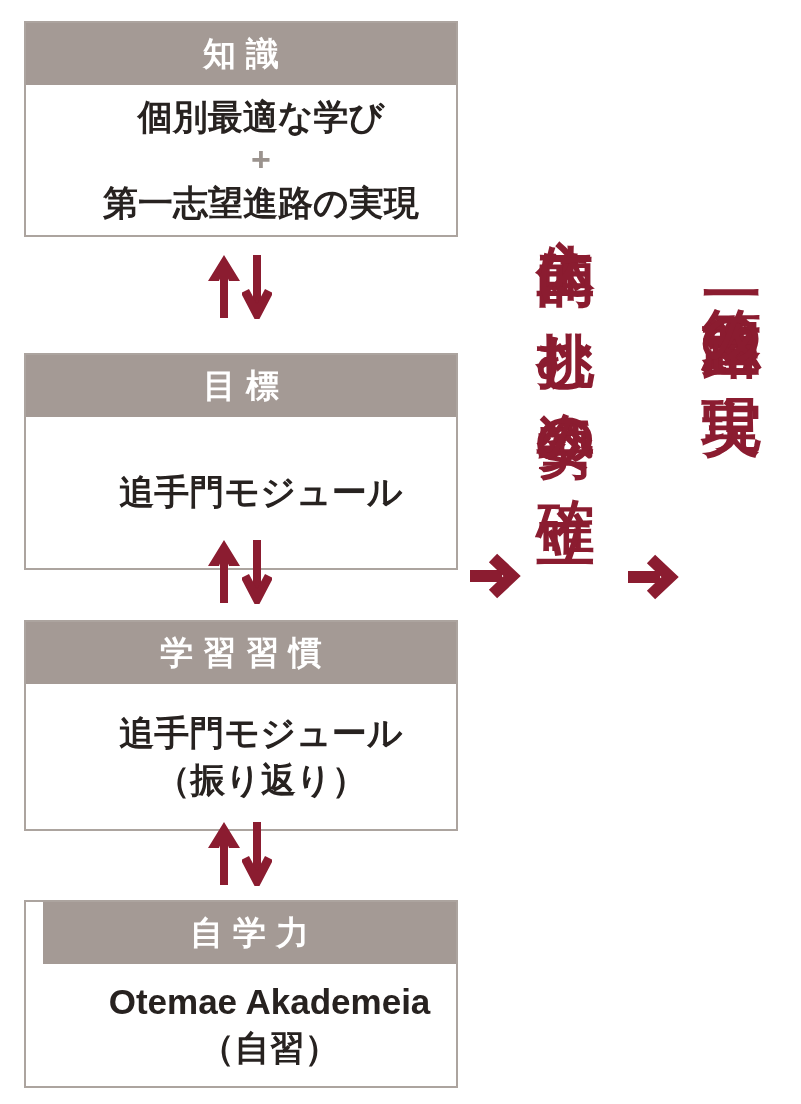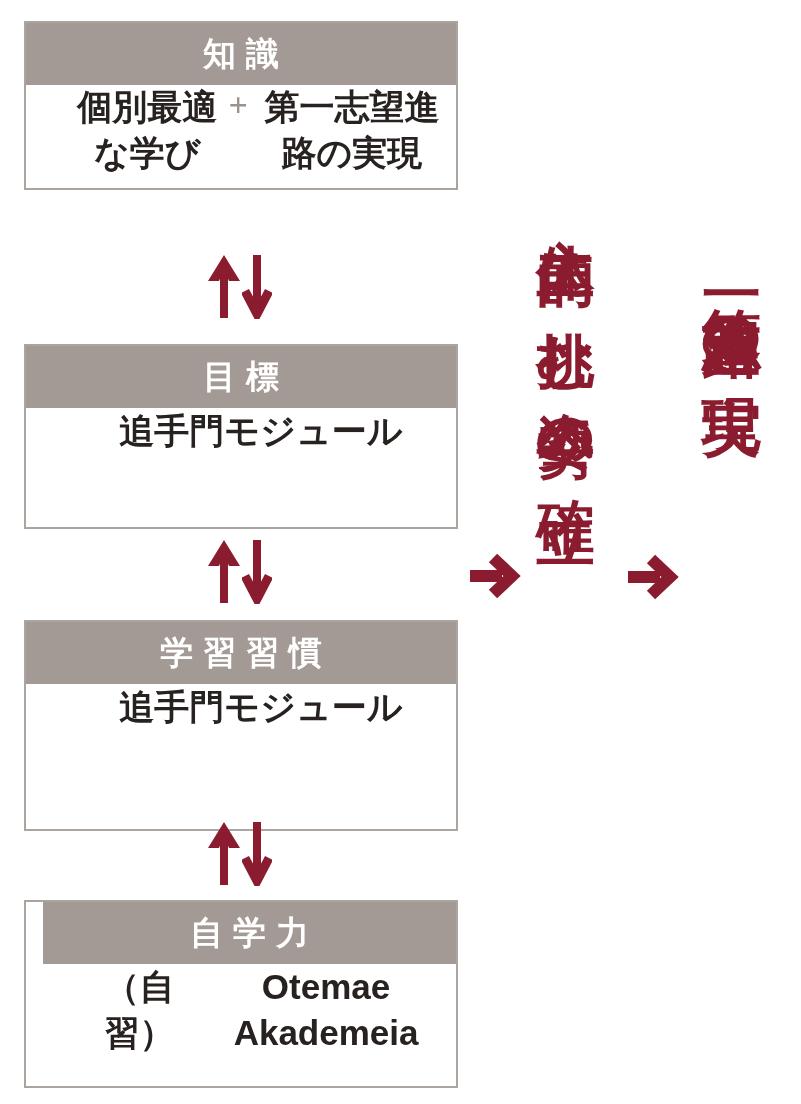--- a/index.html
+++ b/index.html
@@ -36,37 +36,37 @@
     display: flex;
     align-items: center;
     justify-content: center;
     font-size: 33px;
     letter-spacing: 0.3em;
     text-indent: 0.3em;
   }
   .box-body {
     flex: 1 1 auto;
     display: flex;
-    flex-direction: row;
+    flex-direction: column;
     justify-content: center;
     color: #272220;
     font-size: 35px;
     text-align: center;
     margin-left: 40px;
   }
   .box-line { line-height: 1.32; }
   .plus-line {
     color: #9b938e;
     font-size: 34px;
     line-height: 1.1;
     margin: 1px 0;
   }
 
-  #box-knowledge   { top: 21px;  height: 169px; font-family: Liberation Serif, serif; }
-  #box-goal        { top: 344px; height: 185px; }
+  #box-knowledge   { top: 21px;  height: 216px; }
+  #box-goal        { top: 353px; height: 217px; }
   #box-habit       { top: 620px; height: 211px; }
   #box-selflearn   { top: 900px; height: 188px; padding-left: 17px; }
 
   
   .arrow-pair {
     position: absolute;
     left: 208px;
     width: 64px;
     height: 64px;
     display: flex;
@@ -147,39 +147,40 @@
     <svg width="30" height="64" viewBox="0 0 30 64">
       <rect x="11" y="0" width="8" height="57" fill="#8b1c30"></rect>
       <path d="M3 36 L15 59 L27 36" fill="none" stroke="#8b1c30" stroke-width="9" stroke-linejoin="miter"></path>
     </svg>
   </div>
 
   <section class="box" id="box-habit">
     <div class="box-header">学習習慣</div>
     <div class="box-body">
       <div class="box-line">追手門モジュール</div>
+      <div class="box-line">（振り返り）</div>
     </div>
   </section>
 
   <div class="arrow-pair" id="arrow-pair-3">
     <svg width="32" height="64" viewBox="0 0 32 64">
       <polygon points="16,0 32,26 21,26 16,14 11,26 0,26" fill="#8b1c30"></polygon>
       <rect x="12" y="10" width="8" height="53" fill="#8b1c30"></rect>
     </svg>
     <svg width="30" height="64" viewBox="0 0 30 64">
       <rect x="11" y="0" width="8" height="57" fill="#8b1c30"></rect>
       <path d="M3 36 L15 59 L27 36" fill="none" stroke="#8b1c30" stroke-width="9" stroke-linejoin="miter"></path>
     </svg>
   </div>
 
   <section class="box" id="box-selflearn">
     <div class="box-header">自学力</div>
     <div class="box-body">
+      <div class="box-line">Otemae Akademeia</div>
       <div class="box-line">（自習）</div>
-      <div class="box-line">Otemae Akademeia</div>
     </div>
   </section>
 
   <svg class="right-arrow" id="right-arrow-1" viewBox="0 0 52 48">
     <rect x="0" y="18" width="32" height="12" fill="#8b1c30"></rect>
     <path d="M23 6 L42 24 L23 42" fill="none" stroke="#8b1c30" stroke-width="12" stroke-linejoin="miter"></path>
   </svg>
 
   <div class="vtext" id="middle-vtext">主体的に挑む姿勢の確立</div>
 

